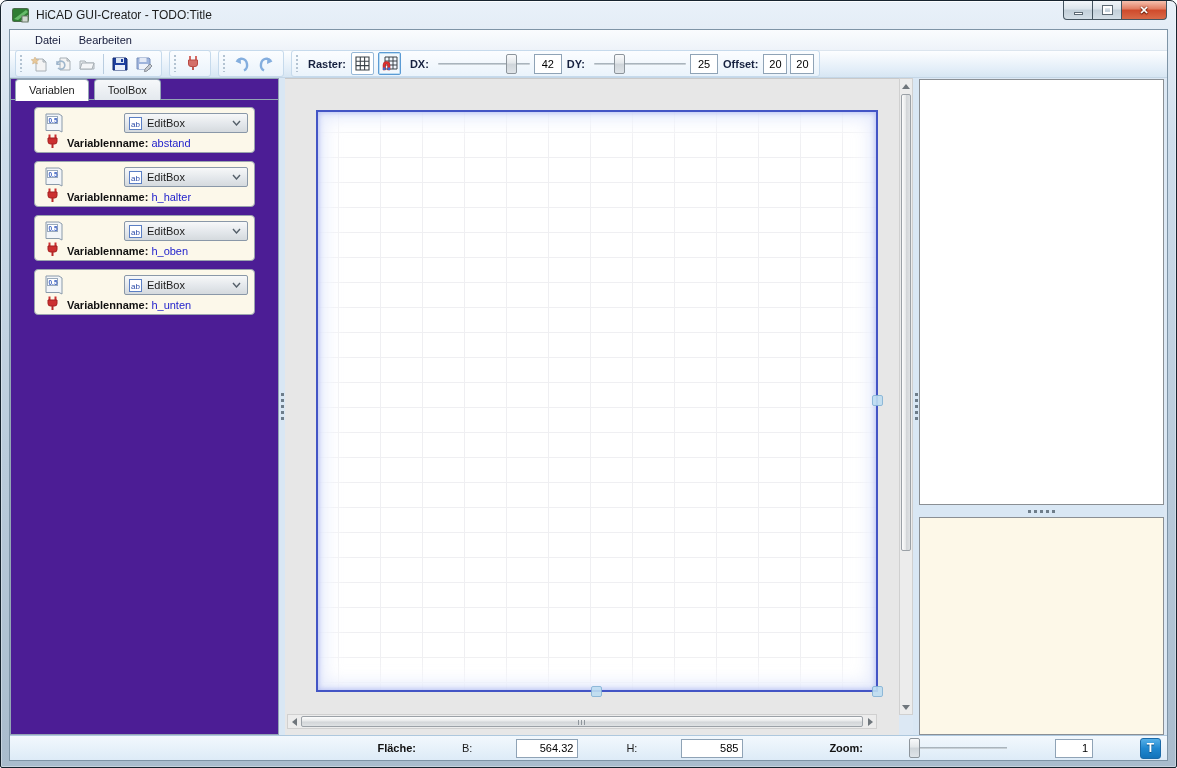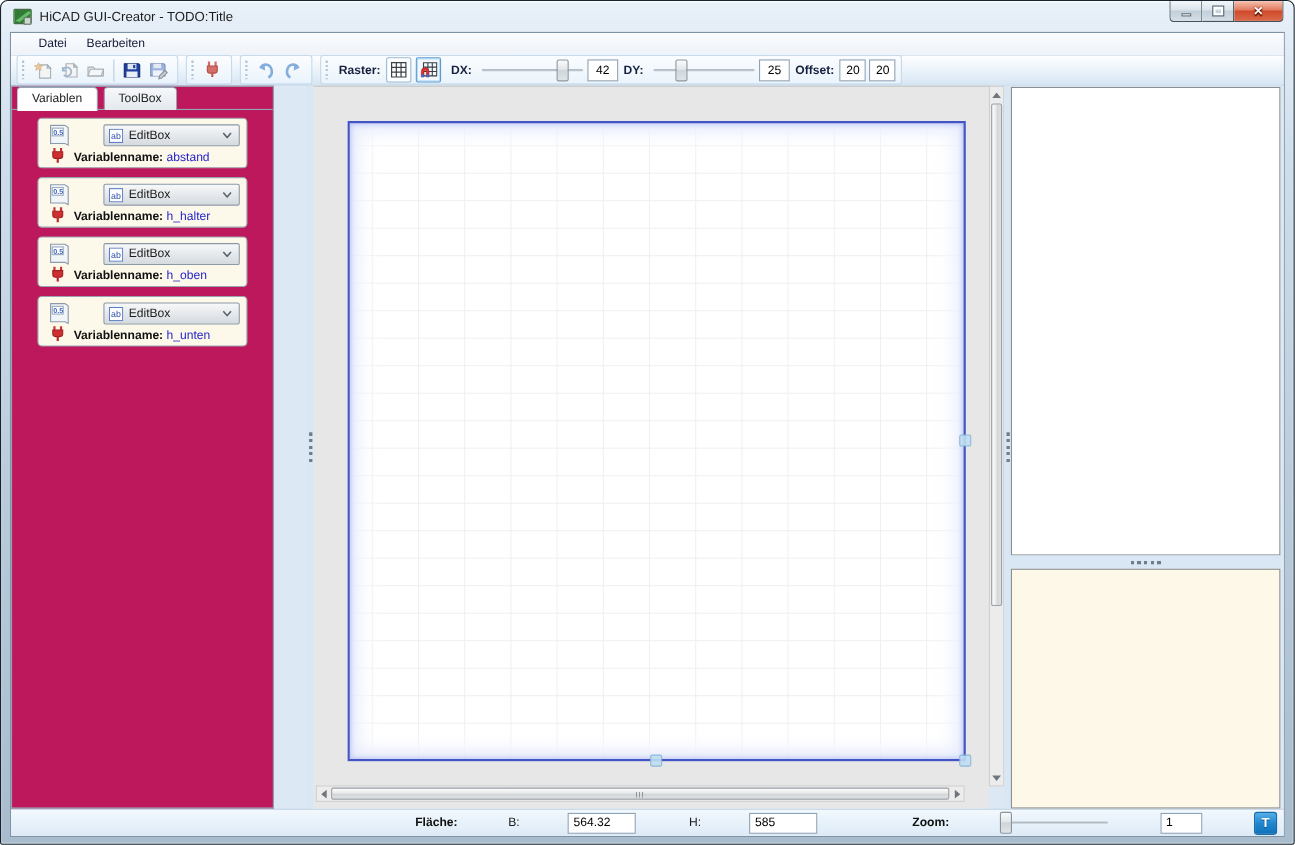--- a/index.html
+++ b/index.html
@@ -51,21 +51,21 @@
     background:linear-gradient(#9aa6b0,#d7dde2); border-radius:1px; }
   .hslider .thumb { position:absolute; top:0; width:11px; height:20px;
     background:linear-gradient(#f9fafb,#e3e7ea 45%,#cfd5da 50%,#dfe4e8); border:1px solid #8d959c; border-radius:2px; }
   .tfield { height:20px; border:1px solid #8fa3b6; background:#fff; text-align:center; font-size:11px;
     font-family:"Liberation Sans",sans-serif; padding:0 2px; }
 
   
   .main { position:relative; flex:1; background:#dce8f4; }
 
   
-  .left-panel { position:absolute; left:0; top:0; bottom:0; width:239px; background:#be185d; border:1px solid #93a5b5; }
+  .left-panel { position:absolute; left:0; top:0; bottom:0; width:269px; background:#4c1d95; border:1px solid #93a5b5; }
   .tabbar { position:relative; height:21px; padding-left:4px; }
   .tabbar::after { content:""; position:absolute; left:0; right:0; bottom:0; border-bottom:1px solid #93a5b5; }
   .tab { position:relative; display:inline-block; height:21px; padding:4px 13px 0; margin-right:2px;
     border:1px solid #93a5b5; border-bottom:none; border-radius:4px 4px 0 0; z-index:2;
     background:linear-gradient(#f6f8fa,#e4e9ee); color:#222; }
   .tab.active { background:#fff; height:22px; margin-bottom:-1px; }
   .cards { padding:7px 23px; }
   .card { position:relative; height:46px; margin-bottom:8px; background:#fcf8ea;
     border:1px solid #9aa4ae; border-radius:4px; }
   .card .type-icon { position:absolute; left:9px; top:5px; }
@@ -122,21 +122,21 @@
   .right-stack { position:absolute; left:909px; right:3px; top:0; bottom:0; }
   .preview-top { position:absolute; left:0; right:0; top:1px; height:426px; background:#fff; border:1px solid #8a8f94; }
   .preview-split { position:absolute; left:0; right:0; top:427px; height:12px; background:#d9e7f4; }
   .preview-split .dots { position:absolute; left:50%; top:4px; width:28px; height:4px; transform:translateX(-50%); }
   .preview-bottom { position:absolute; left:0; right:0; top:439px; bottom:0; background:#fdf8e8; border:1px solid #8a8f94; }
 
   
   .statusbar { height:25px; background:linear-gradient(#f2f8fd,#ddebf7); border-top:1px solid #aec8de;
     display:flex; align-items:center; justify-content:flex-end; padding-right:6px;gap:40px; }
   .sfield { height:19px; border:1px solid #8fa3b6; background:#fff; font-size:11px;
-    font-family:"Liberation Sans",sans-serif; padding:0 4px; }
+    font-family:"Liberation Sans",sans-serif; padding:0 4px;text-align:right; }
   .zoom-slider { position:relative; width:100px; height:20px; margin:0 6px; }
   .zoom-slider .track { position:absolute; left:2px; right:2px; top:9px; height:2px;
     background:linear-gradient(#9aa6b0,#d7dde2); }
   .zoom-slider .thumb { position:absolute; left:0; top:0; width:11px; height:20px;
     background:linear-gradient(#f9fafb,#e3e7ea 45%,#cfd5da 50%,#dfe4e8); border:1px solid #8d959c; border-radius:2px; }
   .tbutton { width:21px; height:21px; margin-left:7px; border:1px solid #1a6aa8; border-radius:3px;
     background:linear-gradient(#56b0e8,#1f87cf 50%,#1173ba); color:#fff; font-weight:bold; font-size:12px;
     display:flex; align-items:center; justify-content:center; text-shadow:0 1px 1px #0a4a7c; }
 </style>
 </head>

